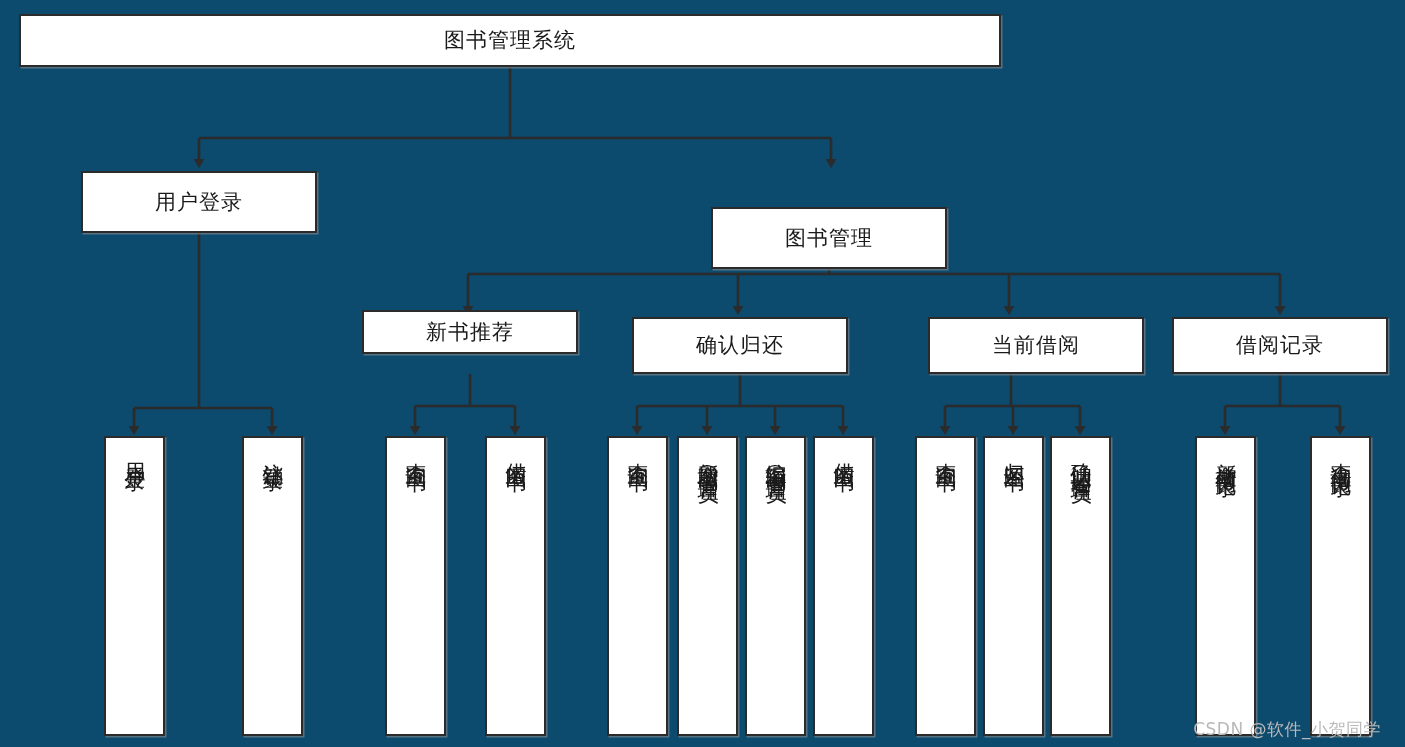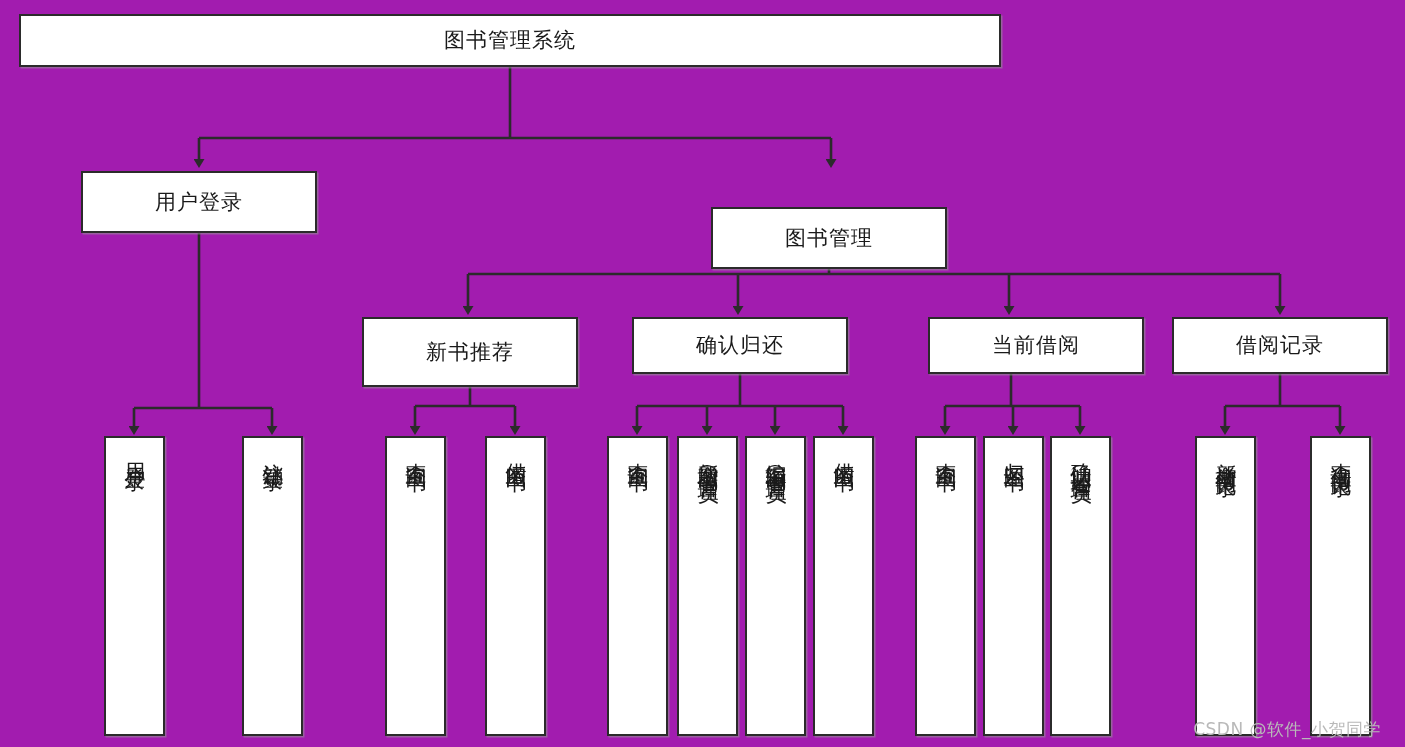--- a/index.html
+++ b/index.html
@@ -4,21 +4,21 @@
 <style>
   html, body {
     margin: 0;
     padding: 0;
     background: #ffffff;
   }
   #canvas {
     position: relative;
     width: 1405px;
     height: 747px;
-    background: #a21caf;
+    background: #0c4a6e;
     font-family: "DejaVu Sans", "Liberation Sans", sans-serif;
     overflow: hidden;
   }
   #connectors {
     position: absolute;
     left: 0;
     top: 0;
     width: 1405px;
     height: 747px;
     pointer-events: none;
@@ -125,21 +125,21 @@
     <span class="label">图书管理系统</span>
   </div>
 
   <div class="node horiz" style="left: 81px; top: 171px; width: 236px; height: 62px;">
     <span class="label">用户登录</span>
   </div>
   <div class="node horiz" style="left: 711px; top: 171px; width: 236px; height: 62px; margin-top: 36px;">
     <span class="label">图书管理</span>
   </div>
 
-  <div class="node horiz" style="left: 362px; top: 317px; width: 216px; height: 70px;">
+  <div class="node horiz" style="left: 362px; top: 310px; width: 216px; height: 44px;">
     <span class="label">新书推荐</span>
   </div>
   <div class="node horiz" style="left: 632px; top: 317px; width: 216px; height: 57px;">
     <span class="label">确认归还</span>
   </div>
   <div class="node horiz" style="left: 903px; top: 317px; width: 216px; height: 57px; margin-left: 25px;">
     <span class="label">当前借阅</span>
   </div>
   <div class="node horiz" style="left: 1172px; top: 317px; width: 216px; height: 57px;">
     <span class="label">借阅记录</span>

